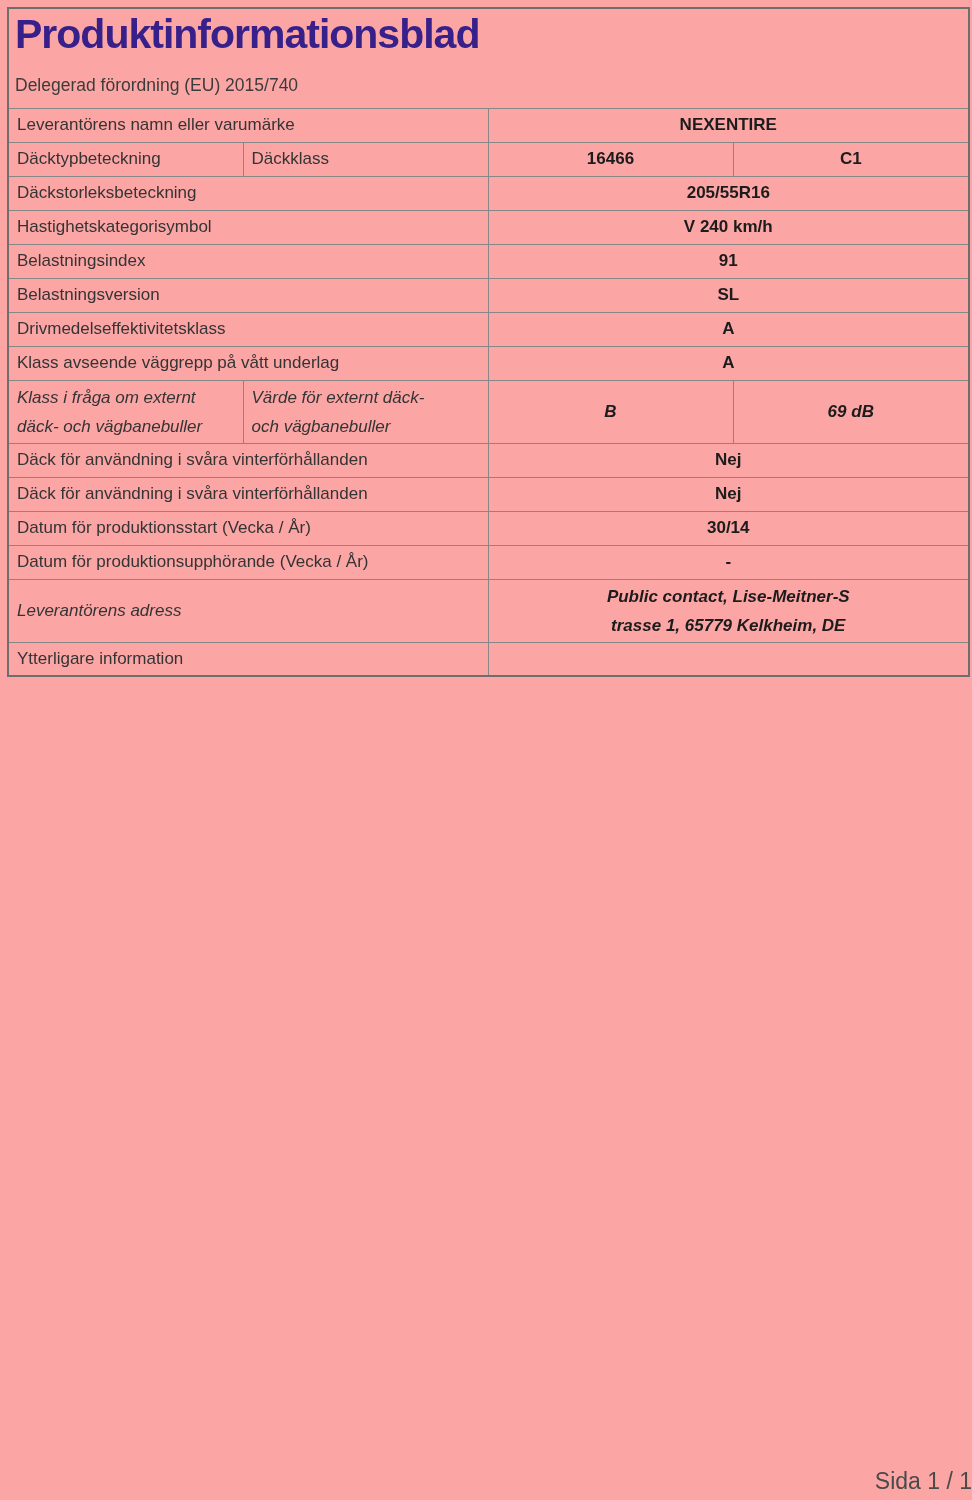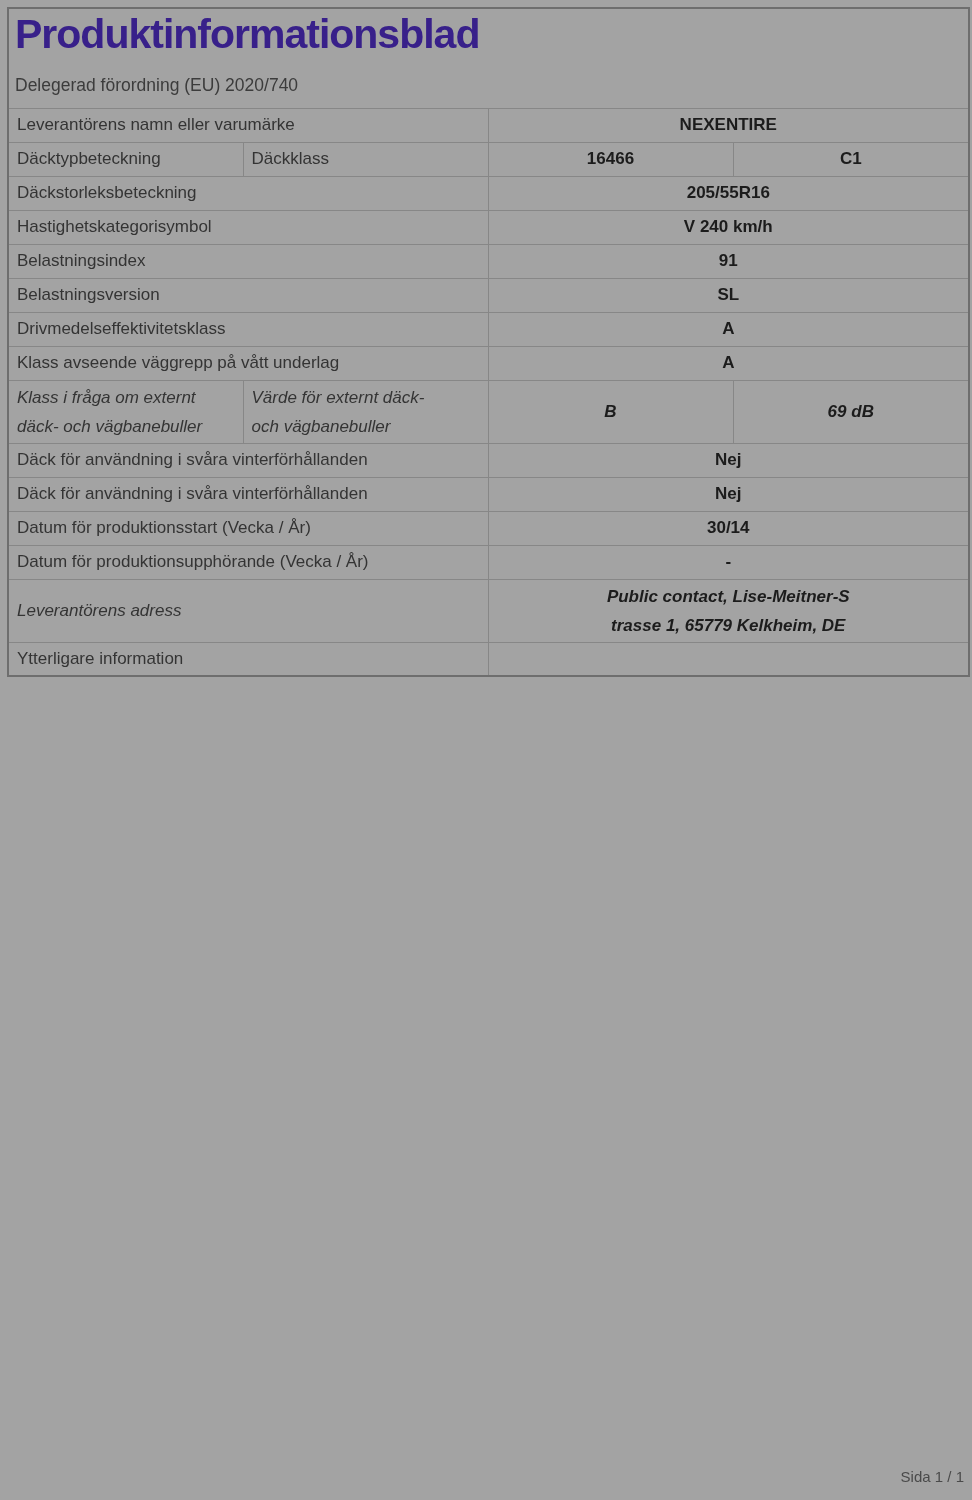--- a/index.html
+++ b/index.html
@@ -1,21 +1,21 @@
 <!DOCTYPE html>
 <html><head>
 <meta charset="utf-8">
 <style>
   * { box-sizing: border-box; }
   html, body { margin: 0; padding: 0; background: #ffffff; }
   .page {
     position: relative;
     width: 972px;
     height: 1500px;
-    background: #a3a3a3;
+    background: #fca5a5;
     font-family: "Liberation Sans", sans-serif;
     overflow: hidden;
   }
   table.info {
     position: absolute;
     left: 7px;
     top: 7px;
     width: 961px;
     border-collapse: collapse;
     table-layout: fixed;
@@ -55,42 +55,42 @@
   td.val {
     font-size: 17px;
     color: #1c1c1c;
     font-weight: 700;
     text-align: center;
   }
   td.multiline div { line-height: 29px; }
   .footer {
     position: absolute;
     top: 1468px;
-    right: 8px;
-    font-size: 15px;
+    right: 0;
+    font-size: 23px;
     color: #4a4a4a;
   }
 </style>
 </head>
 <body>
 
 <div class="page">
 
   <table class="info">
     <colgroup>
       <col style="width:235px">
         <col style="width:245px">
         <col style="width:245px">
         <col style="width:236px">
     </colgroup>
     <tbody>
       <tr class="header-row">
         <td colspan="4">
           <h1 class="doc-title">Produktinformationsblad</h1>
-          <div class="doc-subtitle">Delegerad förordning (EU) 2020/740</div>
+          <div class="doc-subtitle">Delegerad förordning (EU) 2015/740</div>
         </td>
       </tr>
 
       <tr class="row">
         <td class="lbl" colspan="2">Leverantörens namn eller varumärke</td>
         <td class="val" colspan="2">NEXENTIRE</td>
       </tr>
 
 
       <tr class="row">

